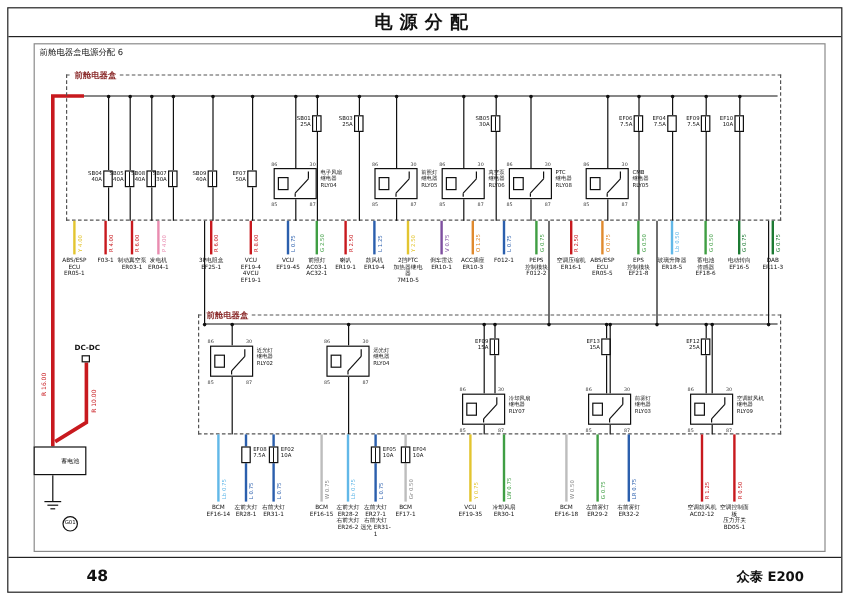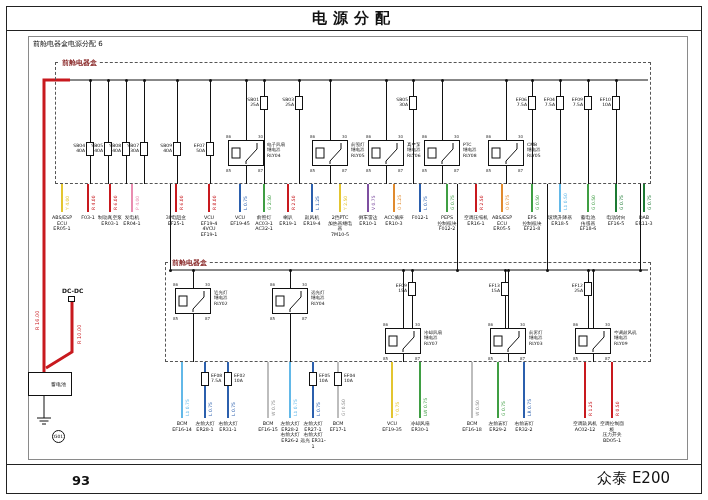--- a/index.html
+++ b/index.html
@@ -25,21 +25,21 @@
   .wcode{position:absolute;font-size:4.5px;white-space:nowrap;transform:rotate(-90deg);transform-origin:left top}
   .clabel{position:absolute;font-size:4.8px;line-height:1.18;width:28px;text-align:center}
   .rotlabel{position:absolute;font-size:5px;color:#c8191e;white-space:nowrap;transform:rotate(-90deg);transform-origin:left top}
   #battery{position:absolute;left:28px;top:372px;width:44px;height:24px;border:1px solid #111;background:#fff}
   #battery span{position:absolute;left:22px;top:8px;font-size:5px}
   #dcdc{position:absolute;left:62px;top:287px;font-size:6px;font-weight:bold}
   #dcdc-box{position:absolute;left:68px;top:296px;width:7px;height:6px;border:1px solid #111}
   #gnd-id{position:absolute;left:52px;top:430px;width:13px;height:13px;border:1px solid #111;border-radius:50%;
           font-size:4.5px;text-align:center;line-height:12px}
   #page-num{position:absolute;left:72px;bottom:12px;font-size:13px;font-weight:bold}
-  #model{position:absolute;right:38px;bottom:12px;font-size:15px;font-weight:normal}
+  #model{position:absolute;right:38px;bottom:12px;font-size:11px;font-weight:bold}
   svg.abs{position:absolute;left:0;top:0}
 </style>
 </head>
 <body>
 
 <div id="frame"></div>
 <div id="title">电源分配</div>
 <div class="hline" style="left:7px;top:30px;width:694px"></div>
 <div class="hline" style="left:7px;top:464px;width:694px"></div>
 <div id="inner"></div>
@@ -78,21 +78,21 @@
 
 <div id="battery">
     <span>蓄电池</span>
   </div>
 <div id="dcdc">DC-DC</div>
 <div id="dcdc-box"></div>
 <div id="gnd-id">G01</div>
 <div class="rotlabel" style="left:34px;top:330px">R 16.00</div>
 <div class="rotlabel" style="left:76px;top:344px">R 10.00</div>
 
-<div id="page-num">93</div>
+<div id="page-num">48</div>
 <div id="model">众泰 E200</div>
 
 <div id="diagram" style="position:absolute;left:0;top:0;width:708px;height:500px">
     <div class="vline" style="left:90px;top:80px;height:62px"></div>
     <div class="vline" style="left:90px;top:156px;height:28px"></div>
     <div class="dot" style="left:89px;top:79px"></div>
     <div class="fuse" style="left:86px;top:142px"></div>
 <div class="flabel" style="left:67px;top:143px">SB04<br>40A</div>
     <div class="vline" style="left:108px;top:80px;height:62px"></div>
     <div class="vline" style="left:108px;top:156px;height:28px"></div>

